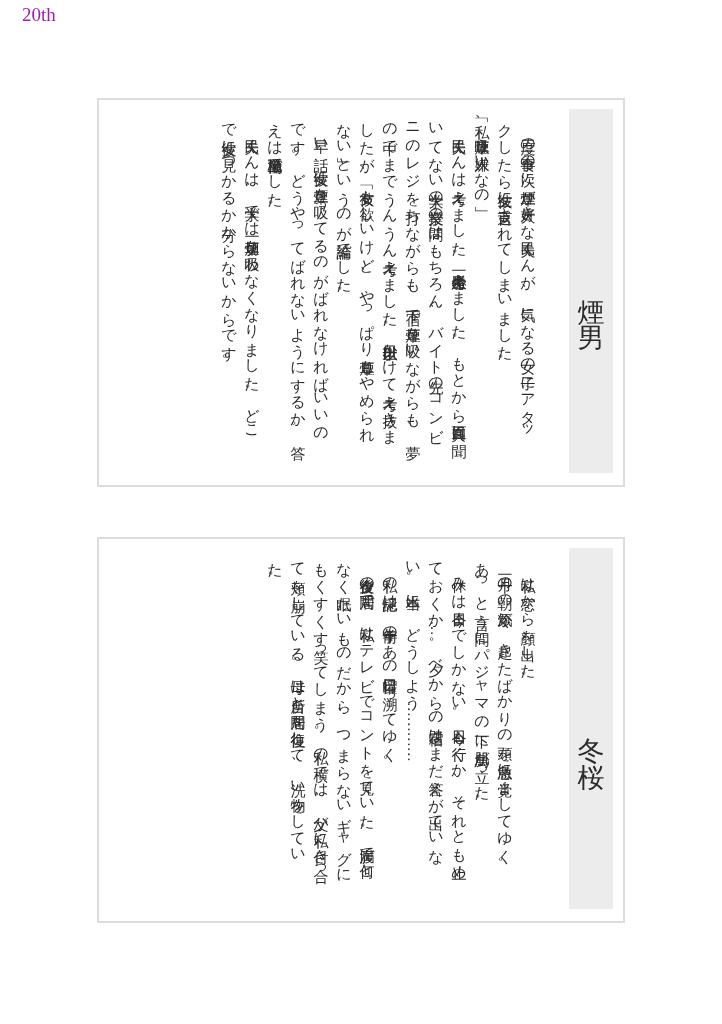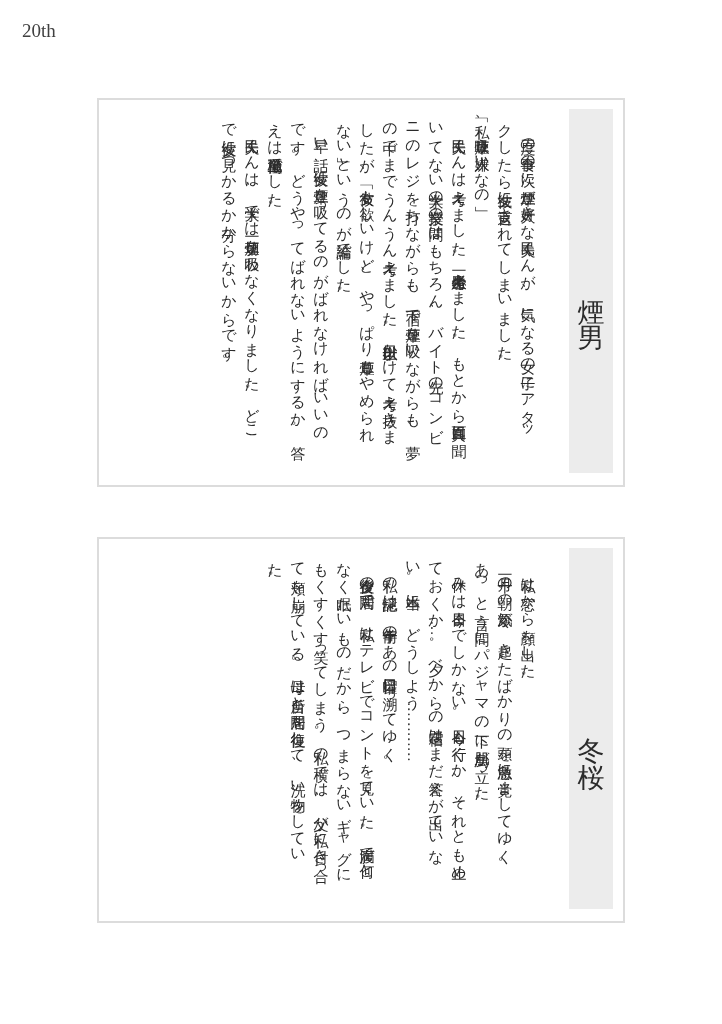--- a/index.html
+++ b/index.html
@@ -10,23 +10,23 @@
   body {
     position: relative;
     width: 722px;
     height: 1024px;
     font-family: "Liberation Serif", "DejaVu Serif", serif;
     overflow: hidden;
   }
   .stamp {
     position: absolute;
     left: 22px;
-    top: 20px;
+    top: 4px;
     font-size: 19px;
-    color: #404040;
+    color: #a21caf;
   }
   .card {
     position: absolute;
     left: 97px;
     width: 528px;
     box-sizing: border-box;
     background: #ffffff;
     border: 2px solid var(--card-border, #dcdcdc);
   }
   #card-0 { top: 98px;  height: 389px; }

